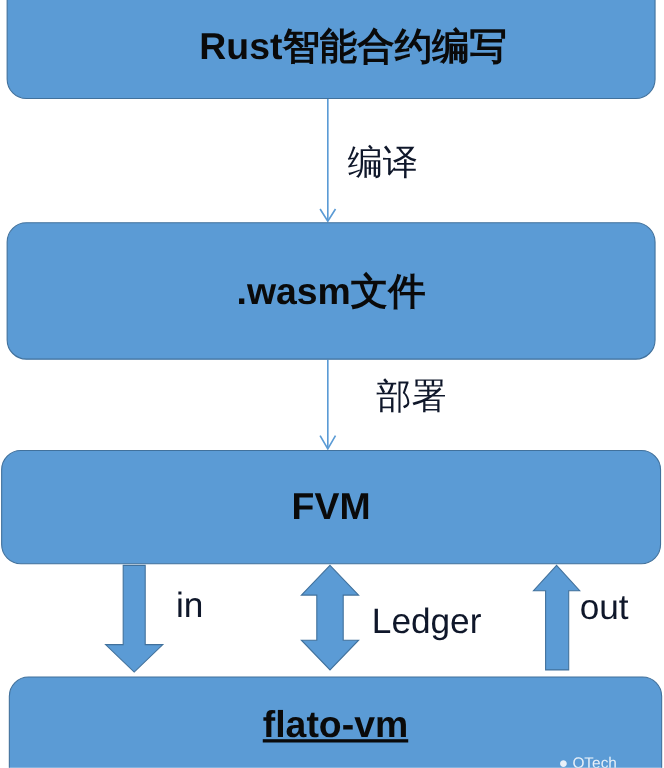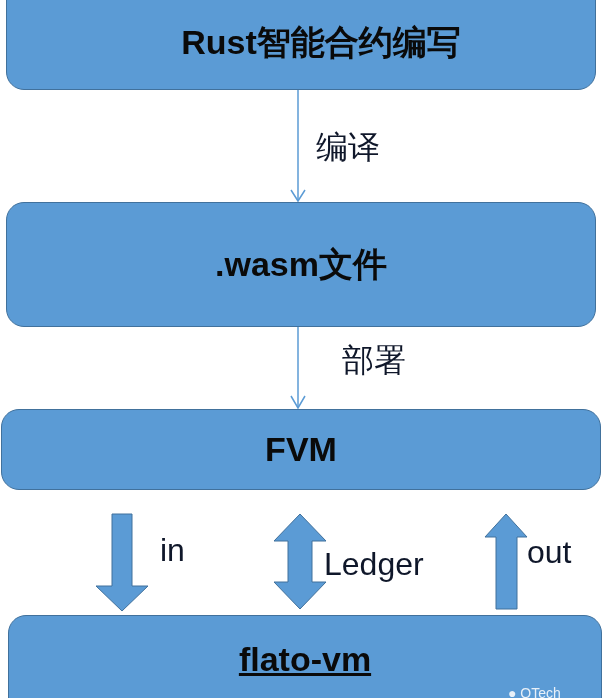--- a/index.html
+++ b/index.html
@@ -3,21 +3,21 @@
   <meta charset="utf-8">
   <style>
     html, body { margin: 0; padding: 0; background: #ffffff; }
     body { width: 604px; height: 698px; position: relative; overflow: hidden;
            font-family: "Liberation Sans", "DejaVu Sans", sans-serif; }
     .box { position: absolute; background: #5b9bd5; border: 1px solid #41719c;
            border-radius: 18px; display: flex; align-items: center; justify-content: center;
            color: #0a0a0a; font-weight: bold; font-size: 34px; box-sizing: border-box; }
     #b1 { left: 6px; top: -20px; width: 590px; height: 110px; }
     #b2 { left: 6px; top: 202px; width: 590px; height: 125px; }
-    #b3 { left: 1px; top: 409px; width: 600px; height: 81px; }
+    #b3 { left: 1px; top: 409px; width: 600px; height: 104px; }
     #b4 { left: 8px; top: 615px; width: 594px; height: 110px; }
     #b1 span, #b2 span, #b3 span, #b4 span { position: relative; }
     #b1 span { top: 8px; margin-left: 40px; }
     #b4 span { top: -11px; text-decoration: underline; }
     .lbl { position: absolute; font-size: 32px; color: #0f172a; font-weight: normal; }
     svg.overlay { position: absolute; left: 0; top: 0; }
     .watermark { position: absolute; left: 508px; top: 685px; font-size: 14px; color: #e8f0f8; }
   </style>
 </head>
 <body>
@@ -46,16 +46,16 @@
 <div class="box" id="b3">
     <span>FVM</span>
   </div>
 <div class="box" id="b4">
     <span>flato-vm</span>
   </div>
 
 <div class="lbl" style="left:316px; top:126px;">编译</div>
 <div class="lbl" style="left:342px; top:339px;">部署</div>
 <div class="lbl" style="left:160px; top:532px;">in</div>
-<div class="lbl" style="left:324px; top:546px;">Ledger</div>
+<div class="lbl" style="left:338px; top:546px;">Ledger</div>
 <div class="lbl" style="left:527px; top:534px;">out</div>
 
 <div class="watermark"><span>●</span> <span>QTech</span></div>
 
 </body></html>

